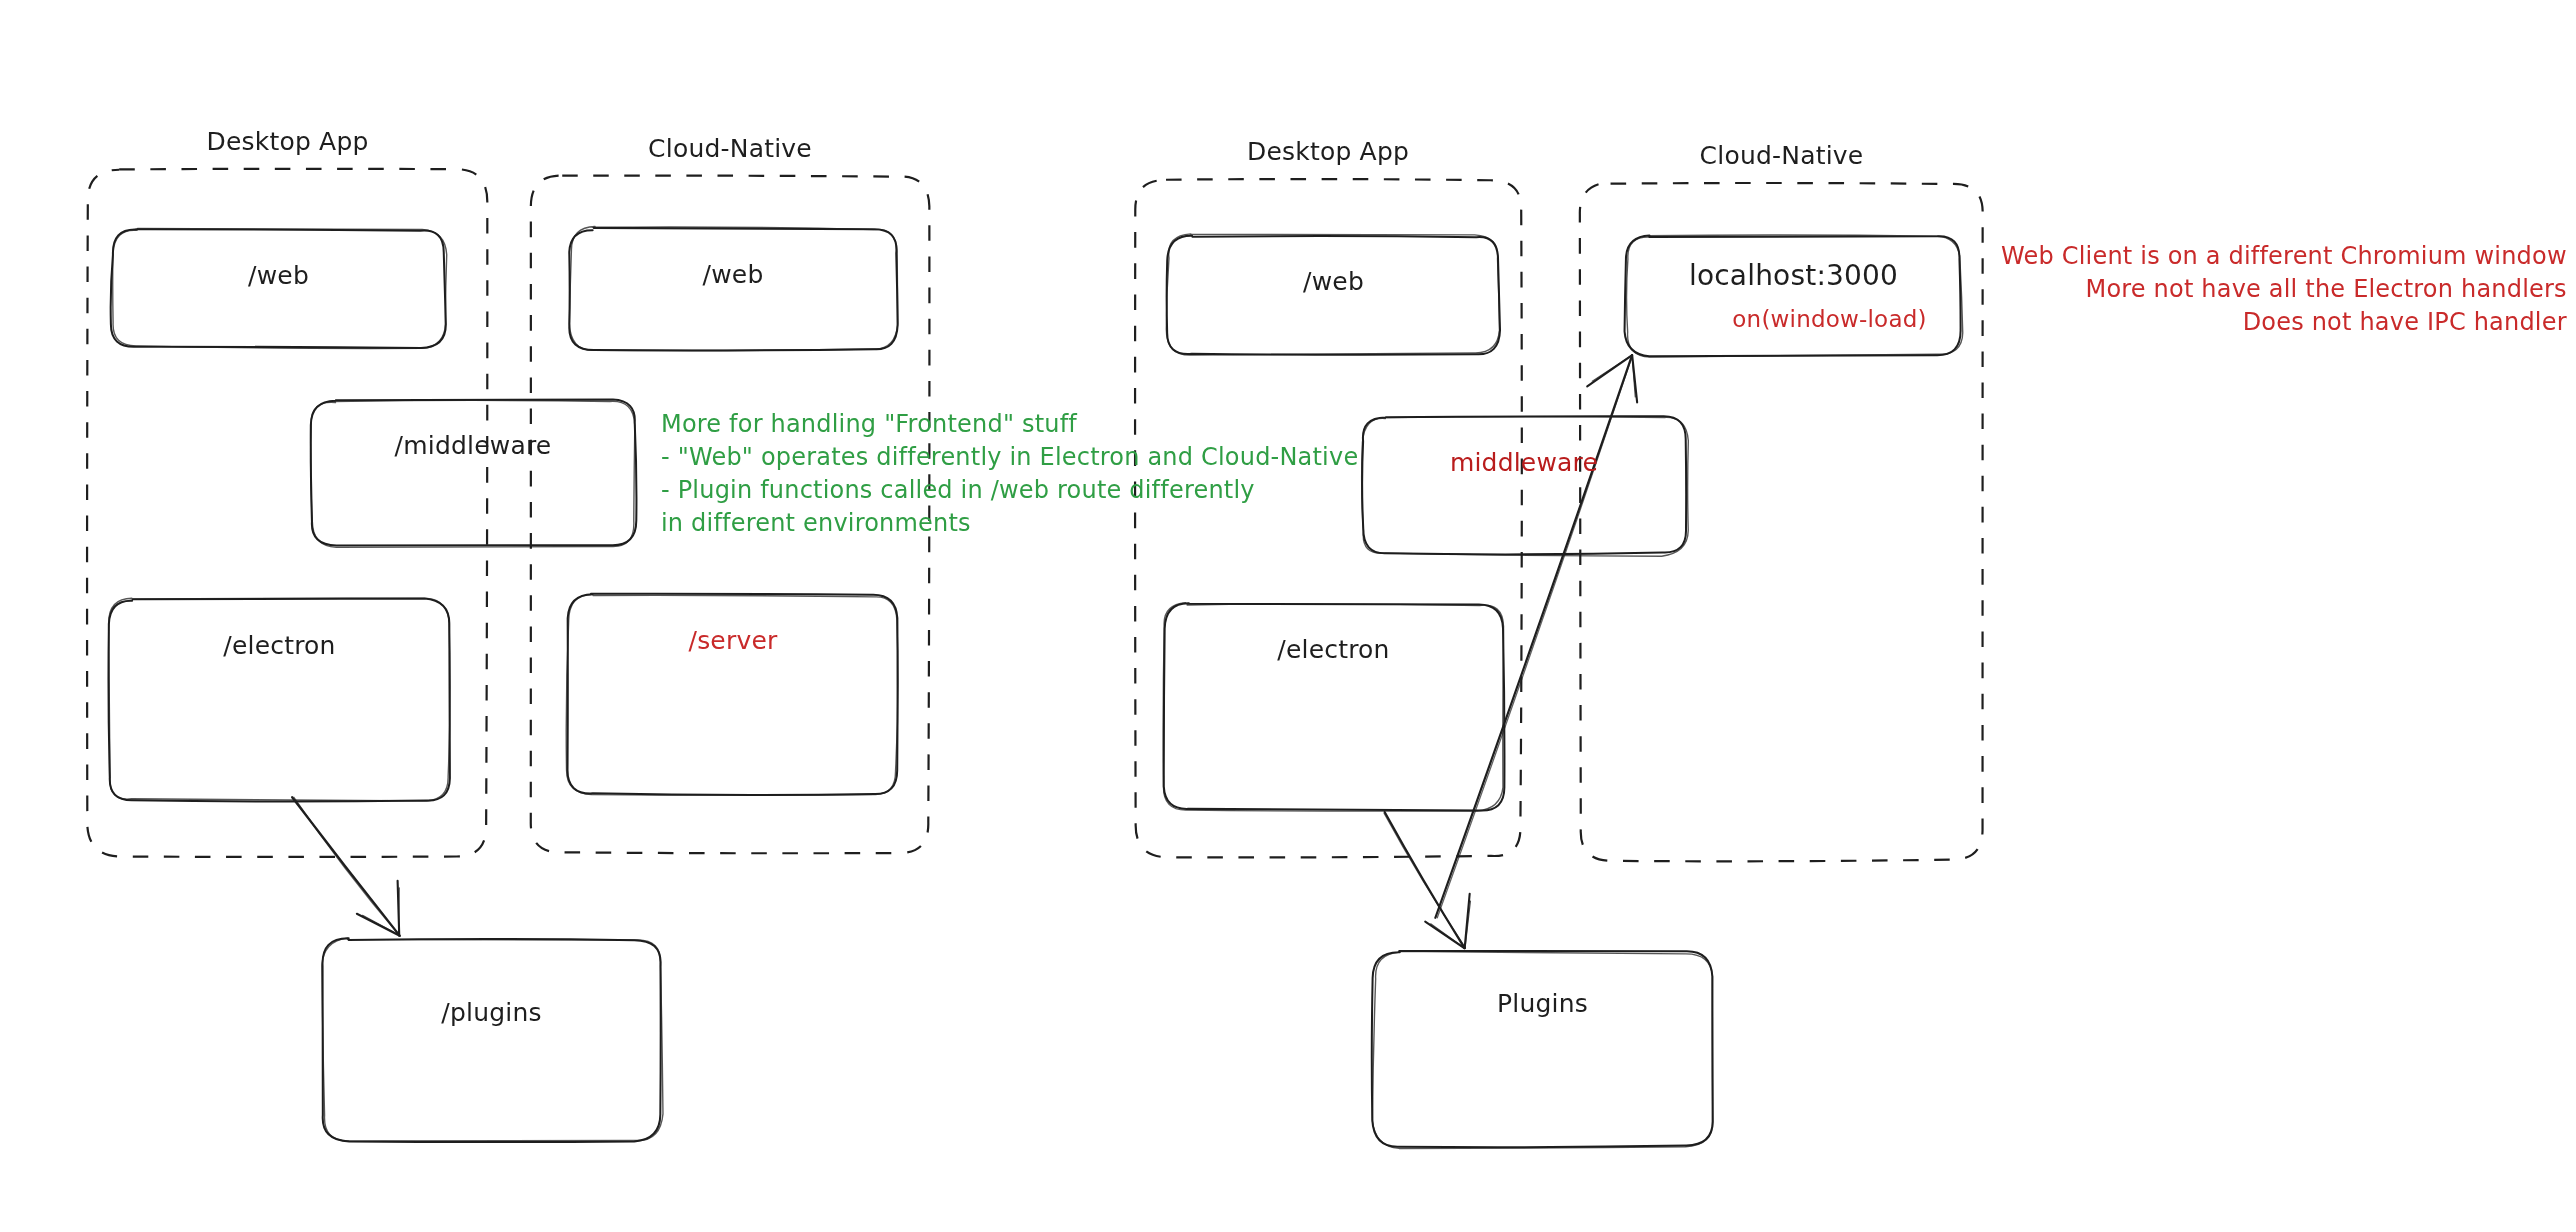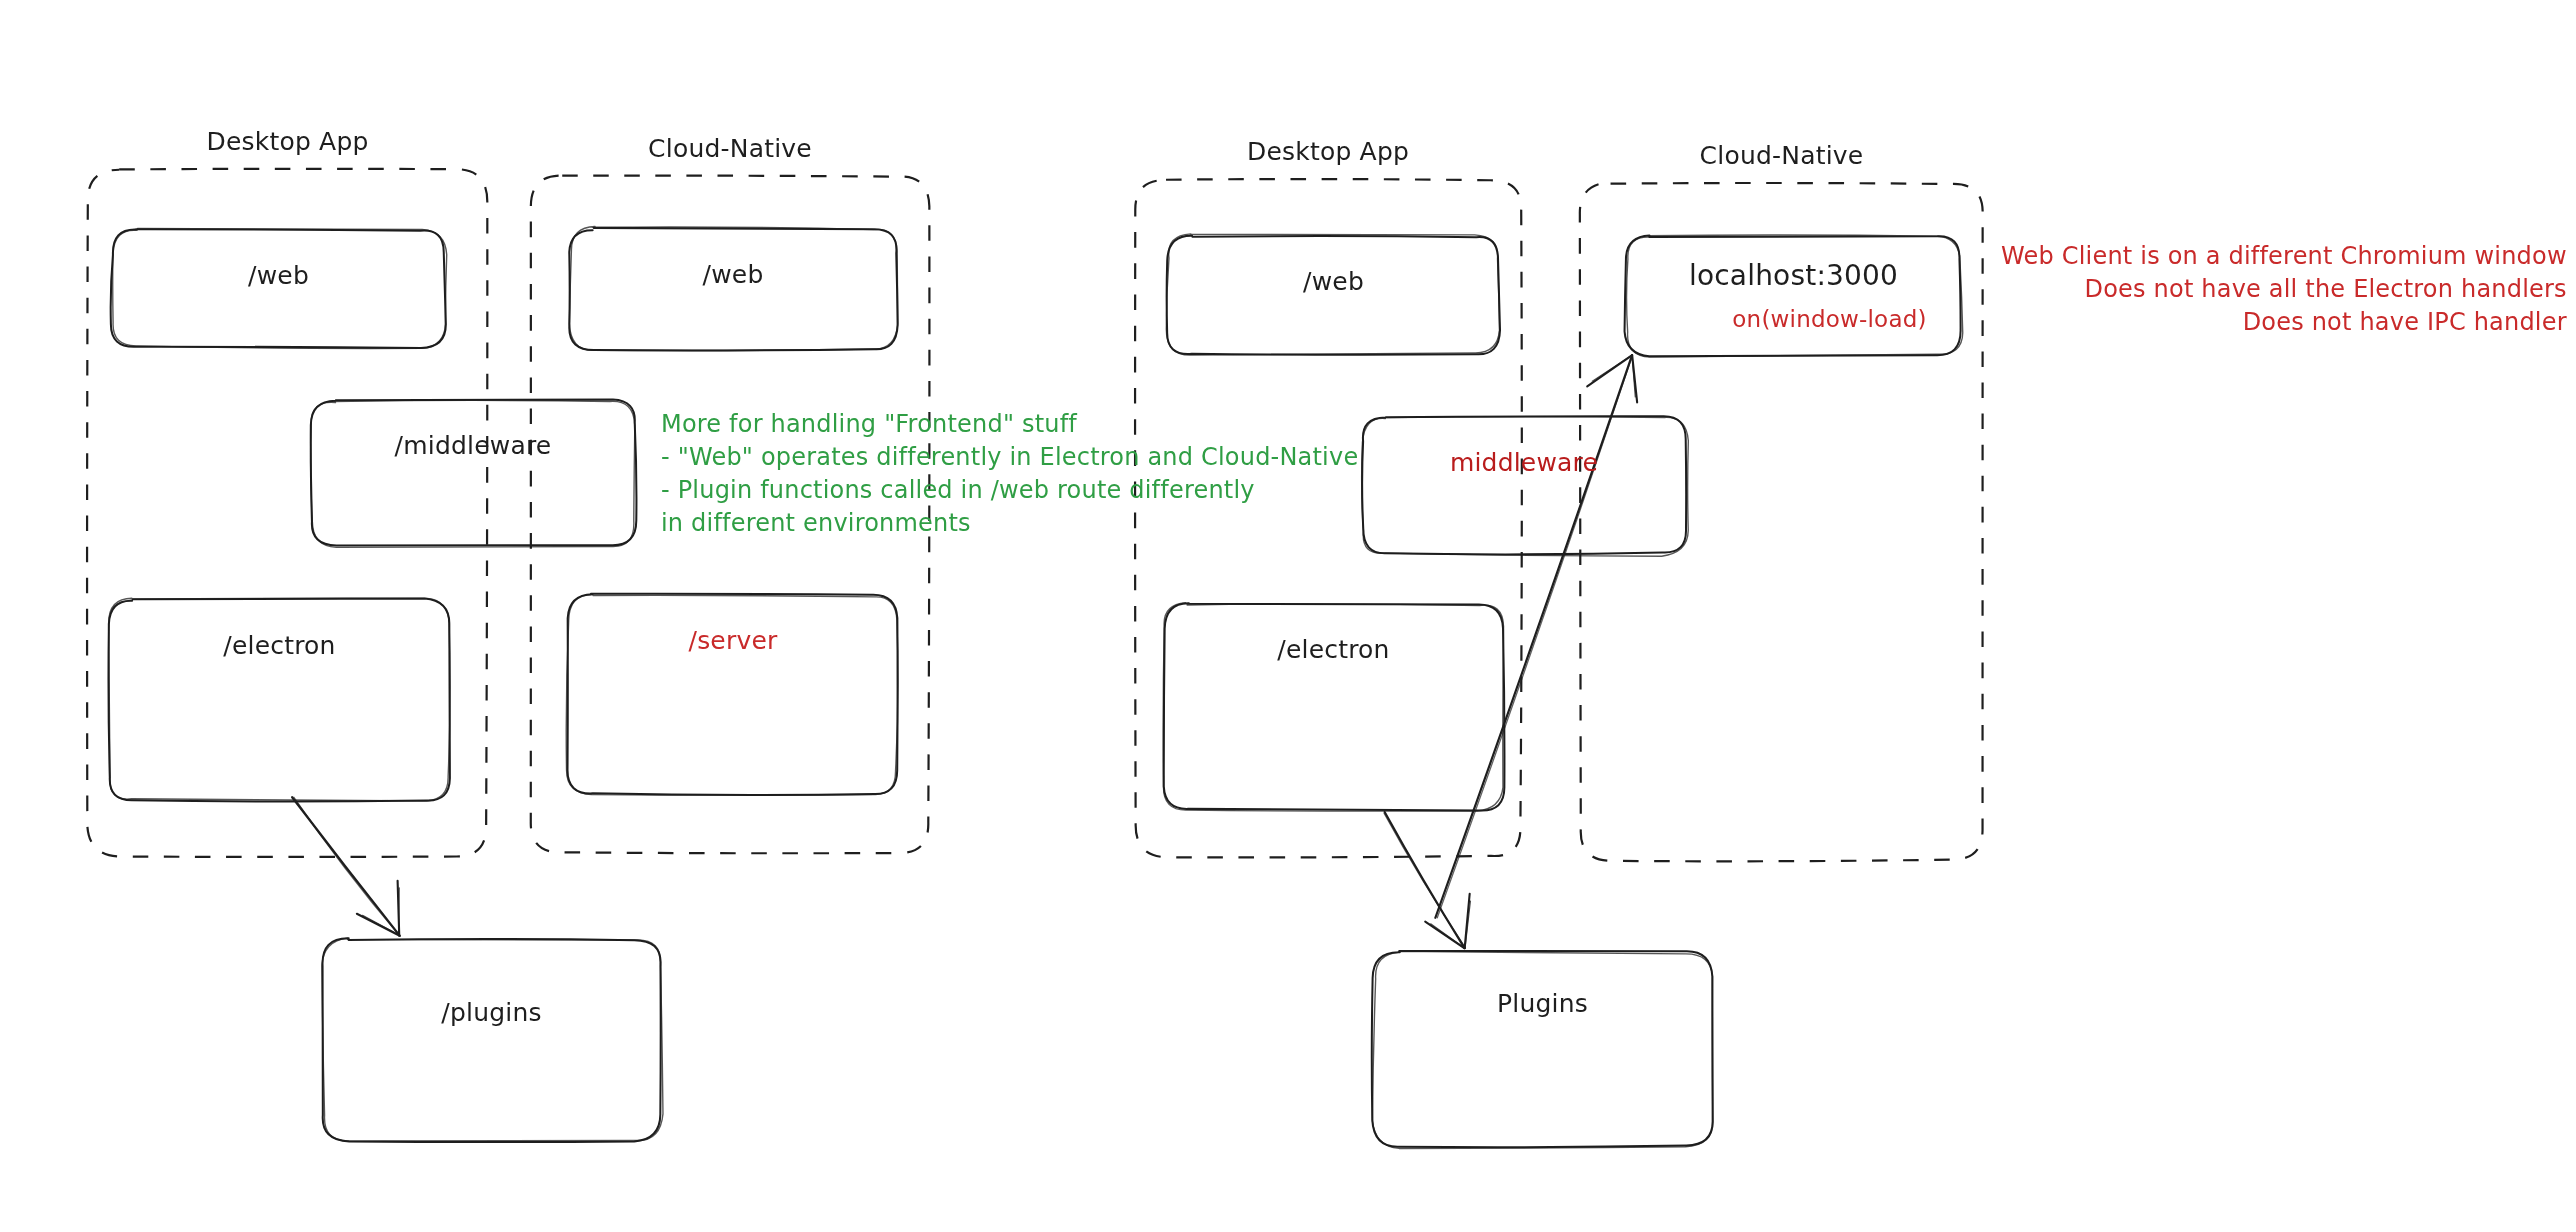--- a/index.html
+++ b/index.html
@@ -122,16 +122,16 @@
       <div class="lbl boxlabel" style="left: 322px; top: 996px; width: 339px;">/plugins</div>
       <div class="lbl grouplabel" style="left: 1135px; top: 135px; width: 386px;">Desktop App</div>
       <div class="lbl grouplabel" style="left: 1580px; top: 139px; width: 403px;">Cloud-Native</div>
       <div class="lbl boxlabel" style="left: 1168px; top: 265px; width: 331px; color: rgb(30, 30, 30);">/web</div>
       <div class="lbl boxlabel big" style="left: 1626px; top: 258px; width: 335px;">localhost:3000</div>
       <div class="lbl boxlabel" style="left: 1662px; top: 304px; width: 335px; color: rgb(201, 42, 42); font-size: 23px;">on(window-load)</div>
       <div class="lbl boxlabel" style="left: 1362px; top: 446px; width: 324px; color: #b91c1c;">middleware</div>
       <div class="lbl boxlabel" style="left: 1164px; top: 633px; width: 339px; color: rgb(30, 30, 30);">/electron</div>
       <div class="lbl boxlabel" style="left: 1373px; top: 987px; width: 339px;">Plugins</div>
       <div class="lbl note green" style="left: 661px; top: 408px; color: rgb(47, 158, 68);"><div>More for handling "Frontend" stuff</div><div>- "Web" operates differently in Electron and Cloud-Native</div><div>- Plugin functions called in /web route differently</div><div>in different environments</div></div>
-      <div class="lbl note red" style="left: 2001px; top: 240px; color: rgb(201, 42, 42); text-align: right;"><div>Web Client is on a different Chromium window</div><div>Does not have all the Electron handlers</div><div>Does not have IPC handler</div></div>
+      <div class="lbl note red" style="left: 2001px; top: 240px; color: rgb(201, 42, 42); text-align: right;"><div>Web Client is on a different Chromium window</div><div>More not have all the Electron handlers</div><div>Does not have IPC handler</div></div>
     </div>
 </div>
 
 
 </body></html>

